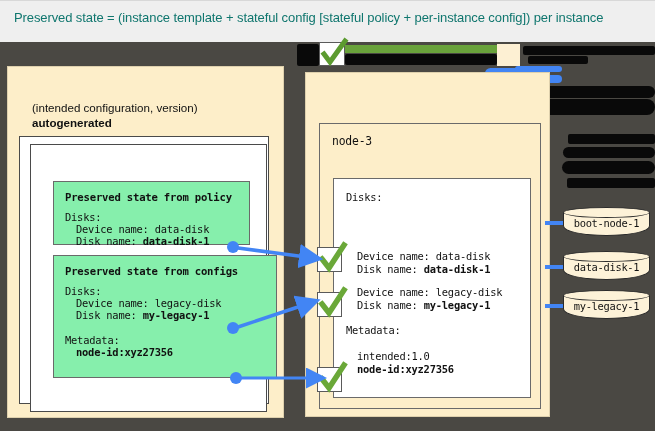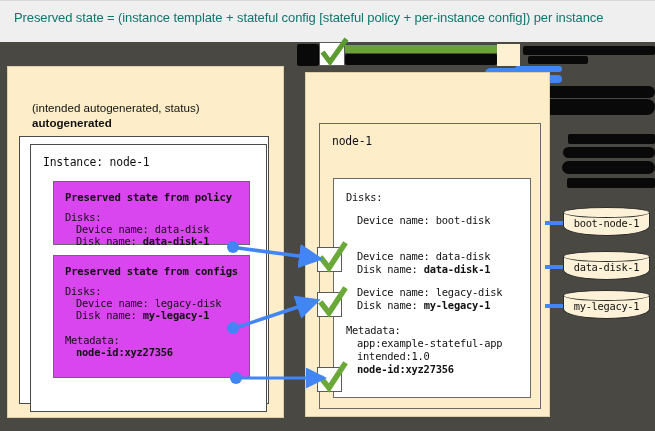--- a/index.html
+++ b/index.html
@@ -117,21 +117,21 @@
   .instance-title {
     position: absolute;
     left: 12px; top: 10px;
     font-size: 11.4px;
     color: #111;
     letter-spacing: -0.2px;
   }
 
   .subbox {
     position: absolute;
-    background: #d946ef;
+    background: #86efac;
     border: 1px solid #6a6a6a;
     box-sizing: border-box;
   }
   .subbox-title {
     position: absolute;
     left: 11px; top: 9px;
     font-size: 10.6px;
     font-weight: bold;
     color: #111;
     letter-spacing: -0.2px;
@@ -270,62 +270,59 @@
 
   <div class="redact round" style="left:310px;top:86px;width:345px;height:12px;"></div>
   <div class="redact round" style="left:310px;top:99px;width:345px;height:16px;"></div>
 
   <div class="redact" style="left:568px;top:134px;width:87px;height:10px;"></div>
   <div class="redact round" style="left:563px;top:147px;width:92px;height:11px;"></div>
   <div class="redact round" style="left:562px;top:161px;width:93px;height:13px;"></div>
   <div class="redact" style="left:567px;top:178px;width:88px;height:10px;"></div>
 
   <div class="panel-left">
-    <div class="panel-left-sub">(intended autogenerated, status)</div>
+    <div class="panel-left-sub">(intended configuration, version)</div>
     <div class="panel-left-sub2">autogenerated</div>
   </div>
 
   <div class="card-shadow"></div>
   <div class="card-front">
-    <div class="instance-title mono">Instance: node-1</div>
 
     <div class="subbox" style="left:22px;top:36px;width:197px;height:64px;">
       <div class="subbox-title mono">Preserved state from policy</div>
       <div class="code-line mono" style="left:11px;top:29px;">Disks:</div>
       <div class="code-line mono" style="left:22px;top:41px;">Device name: data-disk</div>
       <div class="code-line mono" style="left:22px;top:53px;"><span>Disk name: </span><b>data-disk-1</b></div>
     </div>
 
-    <div class="subbox" style="left:22px;top:110px;width:197px;height:123px;">
+    <div class="subbox" style="left:22px;top:110px;width:224px;height:123px;">
       <div class="subbox-title mono">Preserved state from configs</div>
       <div class="code-line mono" style="left:11px;top:29px;">Disks:</div>
       <div class="code-line mono" style="left:22px;top:41px;">Device name: legacy-disk</div>
       <div class="code-line mono" style="left:22px;top:53px;"><span>Disk name: </span><b>my-legacy-1</b></div>
       <div class="code-line mono" style="left:11px;top:78px;">Metadata:</div>
       <div class="code-line mono" style="left:22px;top:90px;"><b>node-id:xyz27356</b></div>
     </div>
   </div>
 
   <div class="panel-right"></div>
   <div class="node-card">
-    <div class="node-card-title mono">node-1</div>
+    <div class="node-card-title mono">node-3</div>
   </div>
   <div class="node-inner">
     <div class="code-line mono" style="left:12px;top:12px;">Disks:</div>
 
-    <div class="code-line mono" style="left:23px;top:35px;">Device name: boot-disk</div>
 
     <div class="code-line mono" style="left:23px;top:71px;">Device name: data-disk</div>
     <div class="code-line mono" style="left:23px;top:84px;"><span>Disk name: </span><b>data-disk-1</b></div>
 
     <div class="code-line mono" style="left:23px;top:107px;">Device name: legacy-disk</div>
     <div class="code-line mono" style="left:23px;top:120px;"><span>Disk name: </span><b>my-legacy-1</b></div>
 
     <div class="code-line mono" style="left:12px;top:145px;">Metadata:</div>
-    <div class="code-line mono" style="left:23px;top:158px;">app:example-stateful-app</div>
     <div class="code-line mono" style="left:23px;top:171px;">intended:1.0</div>
     <div class="code-line mono" style="left:23px;top:184px;"><b>node-id:xyz27356</b></div>
   </div>
 
   <div class="check-badge" style="left:317px;top:247px;">
     <svg viewBox="0 0 32 32">
       <path d="M6 16 L13 25 L28 2" fill="none" stroke="#6aa838" stroke-width="5.5" stroke-linecap="square"></path>
     </svg>
   </div>
   <div class="check-badge" style="left:317px;top:292px;">

